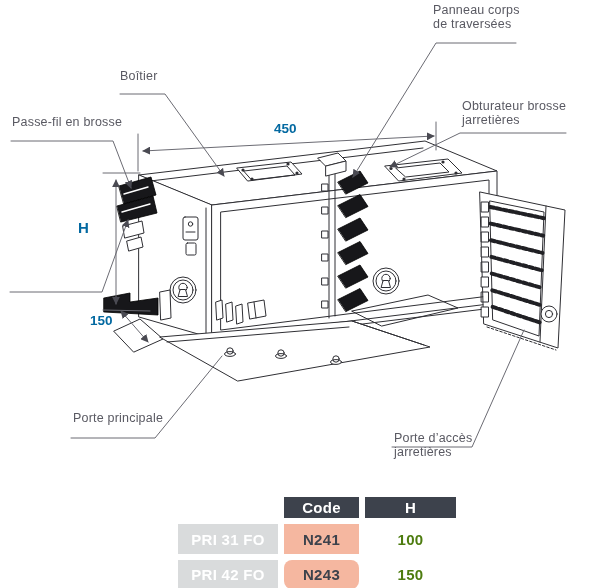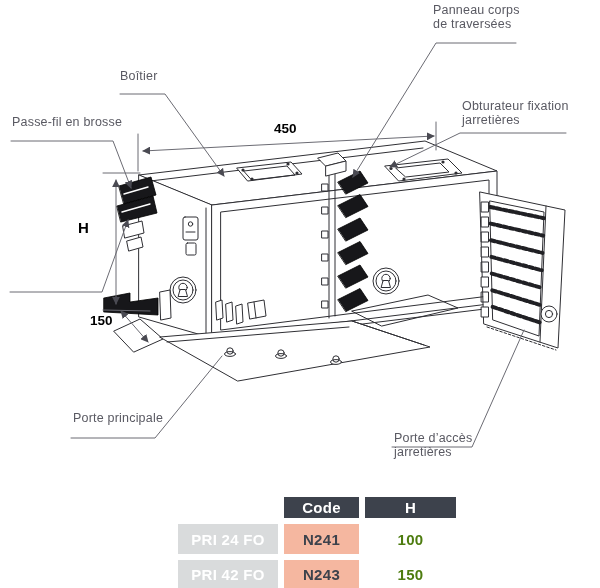--- a/index.html
+++ b/index.html
@@ -9,21 +9,21 @@
   svg *{stroke:#2f2f34;stroke-width:1;fill:none;stroke-linejoin:round;stroke-linecap:round;}
   svg .w{fill:#ffffff;}
   svg .k{fill:#17171a;stroke:#000;stroke-width:.8;}
   svg .wl{stroke:#ffffff;stroke-width:1.4;}
   svg .ld{stroke:#6b6b73;stroke-width:1;}
   svg .scr{fill:#2f2f34;stroke:none;}
   svg .band{stroke:#202024;stroke-width:4;stroke-dasharray:4,2.5;}
   svg .mk{fill:#4a4a52;stroke:none;}
   .label{position:absolute;color:#595962;font-size:12.5px;line-height:13.5px;
          letter-spacing:.2px;white-space:nowrap;}
-  .dim{position:absolute;color:#000000;font-weight:bold;font-size:13.5px;white-space:nowrap;}
+  .dim{position:absolute;color:#0369a1;font-weight:bold;font-size:13.5px;white-space:nowrap;}
   .tbl{position:absolute;left:178px;top:497px;display:grid;
        grid-template-columns:100px 75px 91px;grid-template-rows:21px 30px 29px;
        gap:6px;font-weight:bold;}
   .tbl>div{display:flex;align-items:center;justify-content:center;
            font-size:15px;letter-spacing:.3px;}
   .tbl .th{color:#fff;}
   .tbl .empty{background:transparent;}
   .tbl .model{color:#fff;}
   .tbl .code{color:#3d424c;text-align:center;}
   .tbl .val{color:#4d7c0f;background:#fff;}
@@ -199,40 +199,40 @@
     </g>
   </svg>
 
   <div class="label" style="left:120px;top:70px">Boîtier</div>
   <div class="label" style="left:12px;top:116px">Passe-fil en brosse</div>
   <div class="label" style="left:433px;top:4px">
     <div>Panneau corps</div>
     <div>de traversées</div>
   </div>
   <div class="label" style="left:462px;top:100px">
-    <div>Obturateur fixation</div>
+    <div>Obturateur brosse</div>
     <div>jarretières</div>
   </div>
   <div class="label" style="left:73px;top:412px">Porte principale</div>
   <div class="label" style="left:394px;top:432px">
     <div>Porte d’accès</div>
     <div>jarretières</div>
   </div>
 
   <div class="dim" style="left:274px;top:121px">450</div>
   <div class="dim" style="left:78px;top:219px;font-size:15px">H</div>
   <div class="dim" style="left:90px;top:313px">150</div>
 
   <div class="tbl">
     <div class="th empty"></div>
     <div class="th" style="background-color: rgb(61, 66, 76);">Code</div>
     <div class="th" style="background-color: rgb(61, 66, 76);">H</div>
 
-    <div class="model" style="background-color: rgb(217, 219, 220);">PRI 24 FO</div>
+    <div class="model" style="background-color: rgb(217, 219, 220);">PRI 31 FO</div>
     <div class="code" style="background-color: rgb(245, 183, 160);">N241</div>
     <div class="val">100</div>
 
     <div class="model" style="background-color: rgb(217, 219, 220);">PRI 42 FO</div>
-    <div class="code" style="background-color: rgb(245, 183, 160);">N243</div>
+    <div class="code" style="background-color: rgb(245, 183, 160); border-radius: 8px;">N243</div>
     <div class="val">150</div>
   </div>
 
 </div>
 
 </body></html>

